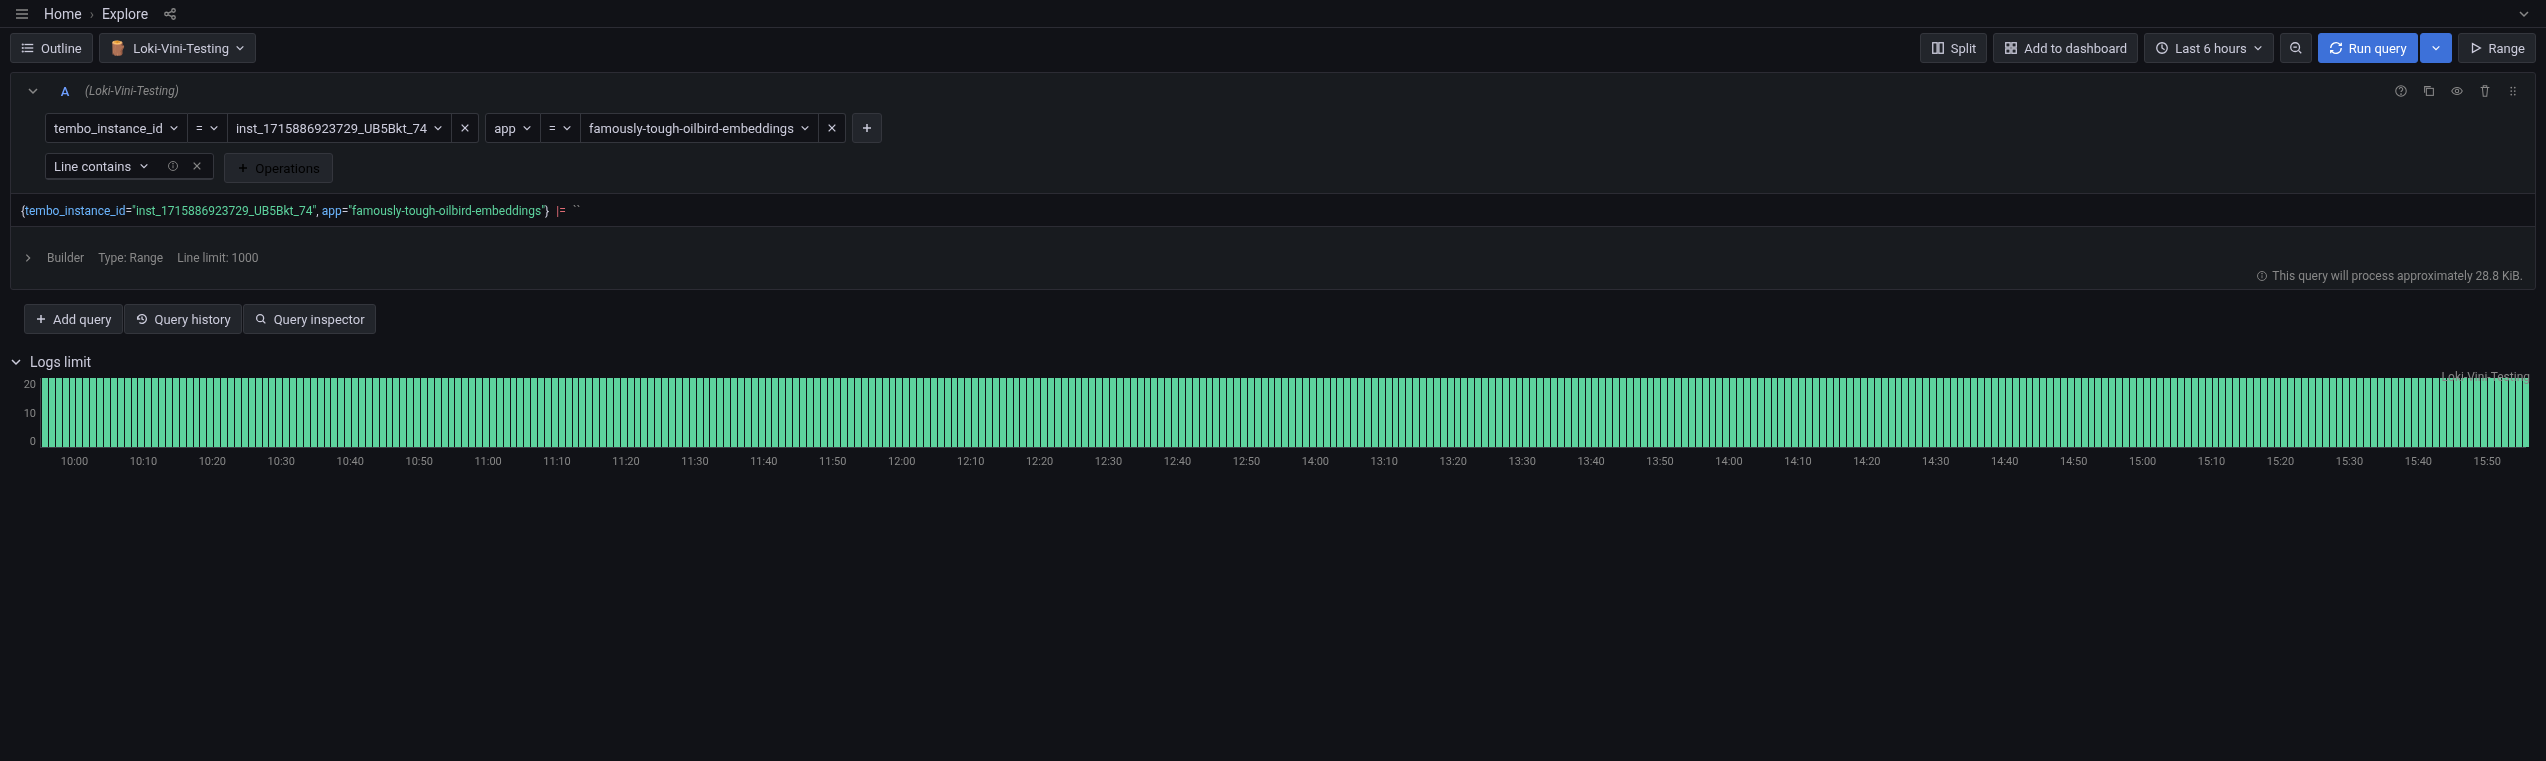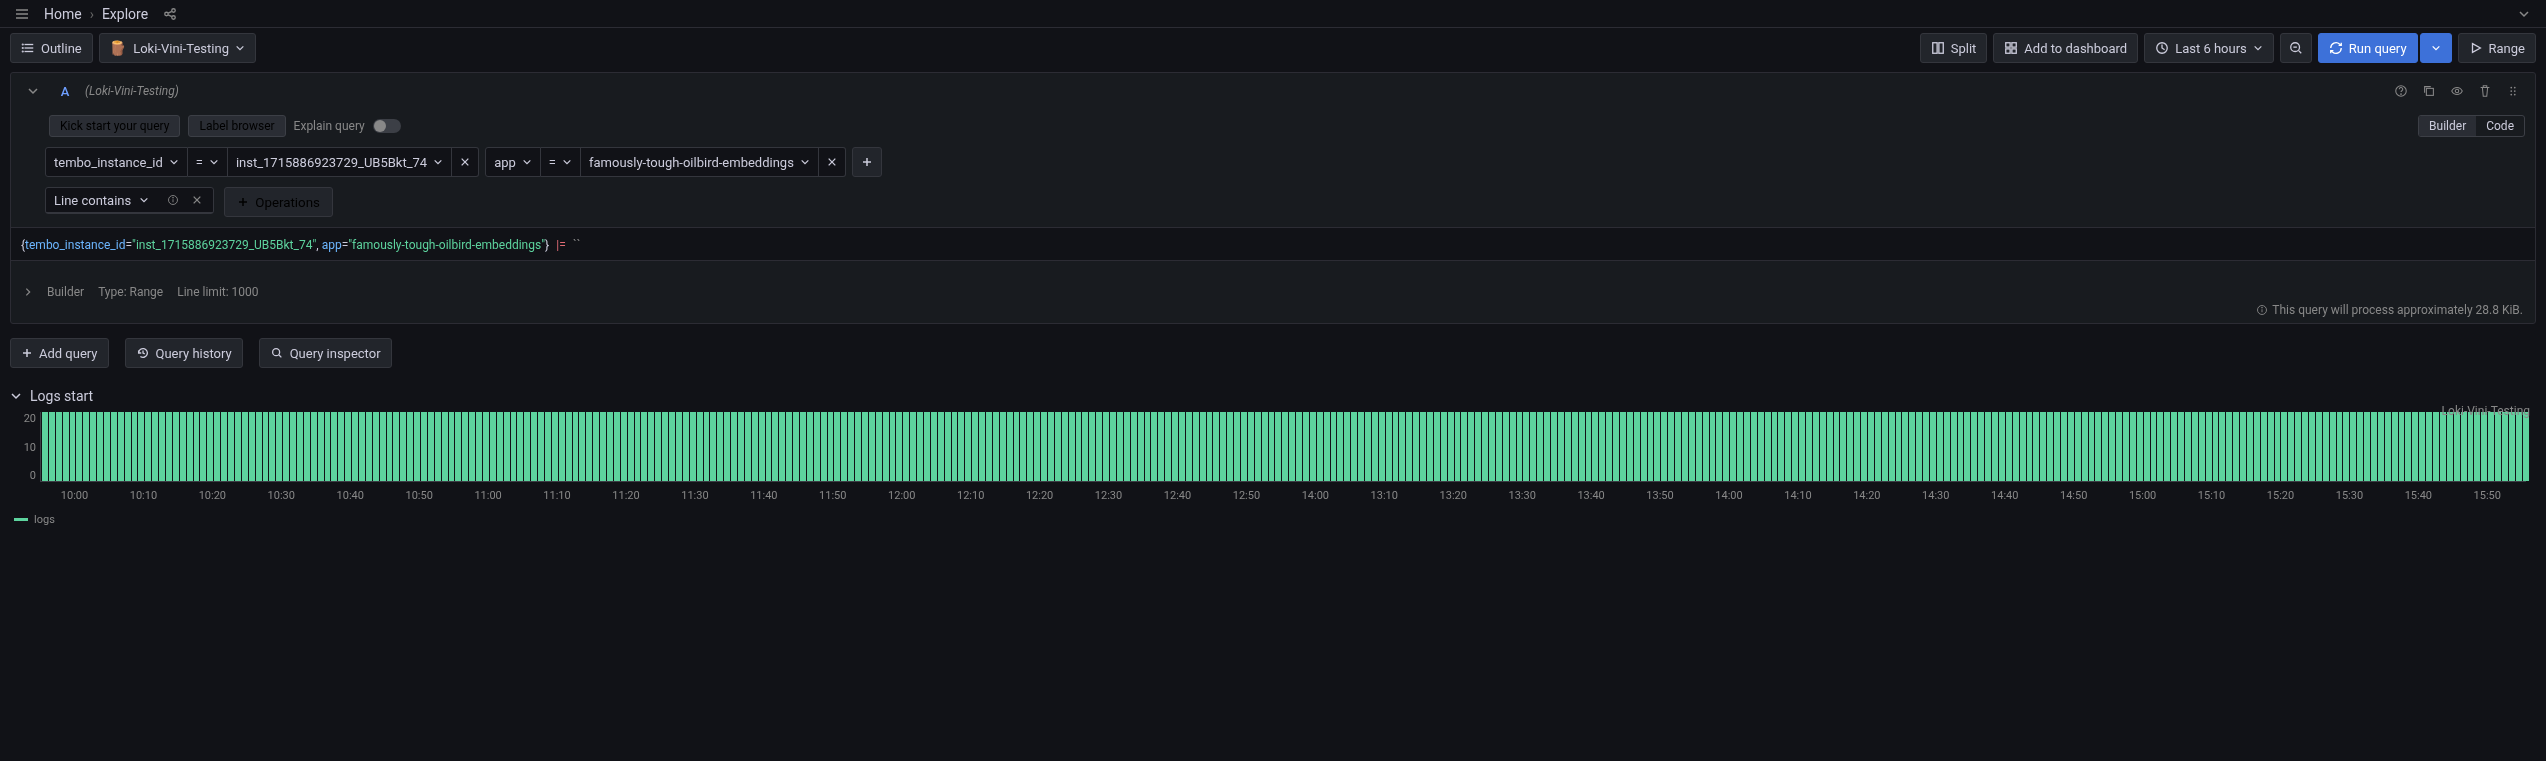--- a/index.html
+++ b/index.html
@@ -276,22 +276,23 @@
       align-items: center;
       padding: 6px 12px;
       gap: 14px;
       border-top: 1px solid #2c2c34;
       font-size: 12px;
       color: #888;
     }
     .options-row .right { margin-left: auto; display: flex; align-items: center; gap: 4px; margin-top: 36px; }
     .buttons-row {
       display: flex;
-      gap: 16px;
+      gap: 1px;
       padding: 10px;
+      margin-left: 14px;
     }
     .logs-section {
       margin: 10px 10px;
     }
     .logs-header {
       display: flex;
       align-items: center;
       gap: 8px;
       font-size: 14px;
       margin-bottom: 8px;
@@ -512,33 +513,20 @@
             <circle cx="10" cy="4" r="1"></circle>
             <circle cx="6" cy="8" r="1"></circle>
             <circle cx="10" cy="8" r="1"></circle>
             <circle cx="6" cy="12" r="1"></circle>
             <circle cx="10" cy="12" r="1"></circle>
           </svg>
       </span>
     </div>
   </div>
 
-  <div class="query-subheader">
-    <span style="width:20px"></span>
-    <button class="pill-btn">Kick start your query</button>
-    <button class="pill-btn">Label browser</button>
-    <div class="explain-row">
-      <span>Explain query</span>
-      <div class="toggle"></div>
-    </div>
-    <div class="mode-switch">
-      <div class="mode active">Builder</div>
-      <div class="mode">Code</div>
-    </div>
-  </div>
 
   <div class="label-filters-section">
     <div class="filter-row">
       <div class="filter-group">
         <div class="filter-select">
           <span>tembo_instance_id</span>
           <svg width="10" height="10" viewBox="0 0 12 12" fill="none" stroke="currentColor" stroke-width="1.5">
               <polyline points="2,4 6,8 10,4"></polyline>
             </svg>
         </div>
@@ -677,21 +665,21 @@
   </button>
 </div>
 
 <div class="logs-section">
   <div class="logs-header">
     <span>
       <svg width="12" height="12" viewBox="0 0 12 12" fill="none" stroke="currentColor" stroke-width="1.5">
           <polyline points="2,4 6,8 10,4"></polyline>
         </svg>
     </span>
-    <span>Logs start</span>
+    <span>Logs limit</span>
   </div>
   <div class="chart-container">
     <div class="chart-label-right">Loki-Vini-Testing</div>
     <div class="y-axis" id="y-axis">
         <div>20</div>
         <div>10</div>
         <div>0</div>
       </div>
     <div class="bars" id="bars">
         <div class="bar" style="height: 100%; background: rgb(93, 211, 158);"></div>
@@ -1088,17 +1076,13 @@
         <div class="x-tick">14:40</div>
         <div class="x-tick">14:50</div>
         <div class="x-tick">15:00</div>
         <div class="x-tick">15:10</div>
         <div class="x-tick">15:20</div>
         <div class="x-tick">15:30</div>
         <div class="x-tick">15:40</div>
         <div class="x-tick">15:50</div>
       </div>
   </div>
-  <div class="legend">
-    <div class="legend-swatch"></div>
-    <span>logs</span>
-  </div>
 </div>
 
 </body></html>

